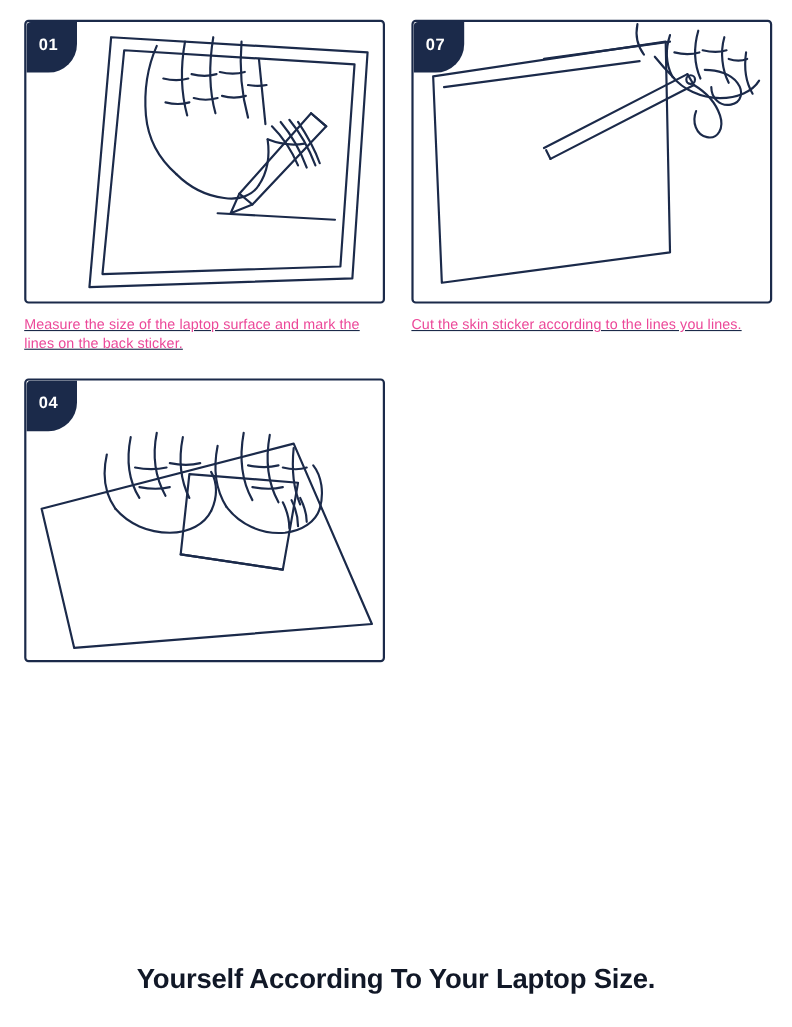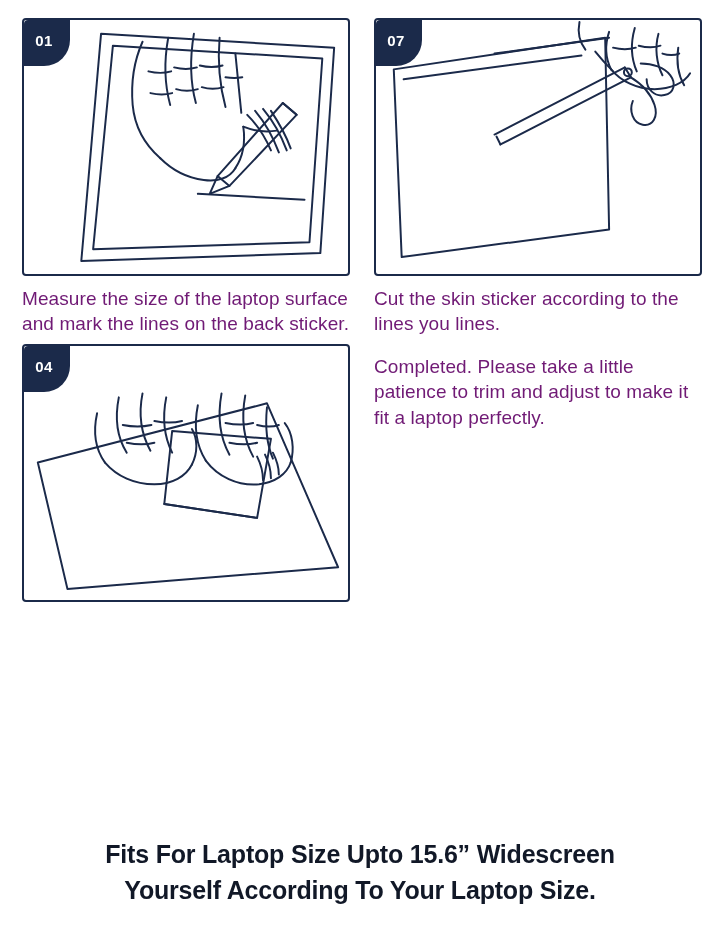--- a/index.html
+++ b/index.html
@@ -13,20 +13,21 @@
     font-family: "Liberation Sans", sans-serif;
     color: #1b2a4a;
     overflow: hidden;
   }
   .page {
     position: relative;
     width: 720px;
     height: 934px;
     box-sizing: border-box;
     padding: 18px 22px 0 22px;
+    text-decoration: underline;
   }
   .grid {
     display: grid;
     grid-template-columns: 328px 328px;
     grid-template-rows: auto auto;
     column-gap: 24px;
     row-gap: 6px;
   }
   .cell {
     width: 328px;
@@ -60,23 +61,23 @@
     padding-bottom: 6px;
     box-sizing: border-box;
     z-index: 5;
   }
   .art {
     position: absolute;
     inset: 0;
   }
   .caption {
     margin-top: 10px;
-    font-size: 19px;
+    font-size: 13px;
     line-height: 1.33;
-    color: #701a75;
+    color: #ec4899;
     letter-spacing: 0.1px;
   }
   .row1 .caption { min-height: 52px; }
   .row2 .caption { min-height: 74px; }
 
   .footer {
     position: absolute;
     left: 0;
     right: 0;
     bottom: 26px;
@@ -213,23 +214,21 @@
             <path d="M244 110 C248 118 250 126 250 134"></path>
             <path d="M252 108 C256 116 258 124 258 130"></path>
 
             <path d="M142 160 L236 174"></path>
           </g>
         </svg>
       </div>
     </div>
 
     <div class="cell row2">
-      <div class="caption">Completed. Please take a little patience to trim and adjust to make it fit a laptop perfectly.</div>
     </div>
 
   </div>
 
   <div class="footer">
-    <div class="footer-line">Fits For Laptop Size Upto 15.6” Widescreen</div>
     <div class="footer-line">Yourself According To Your Laptop Size.</div>
   </div>
 
 </div>
 
 </body></html>

